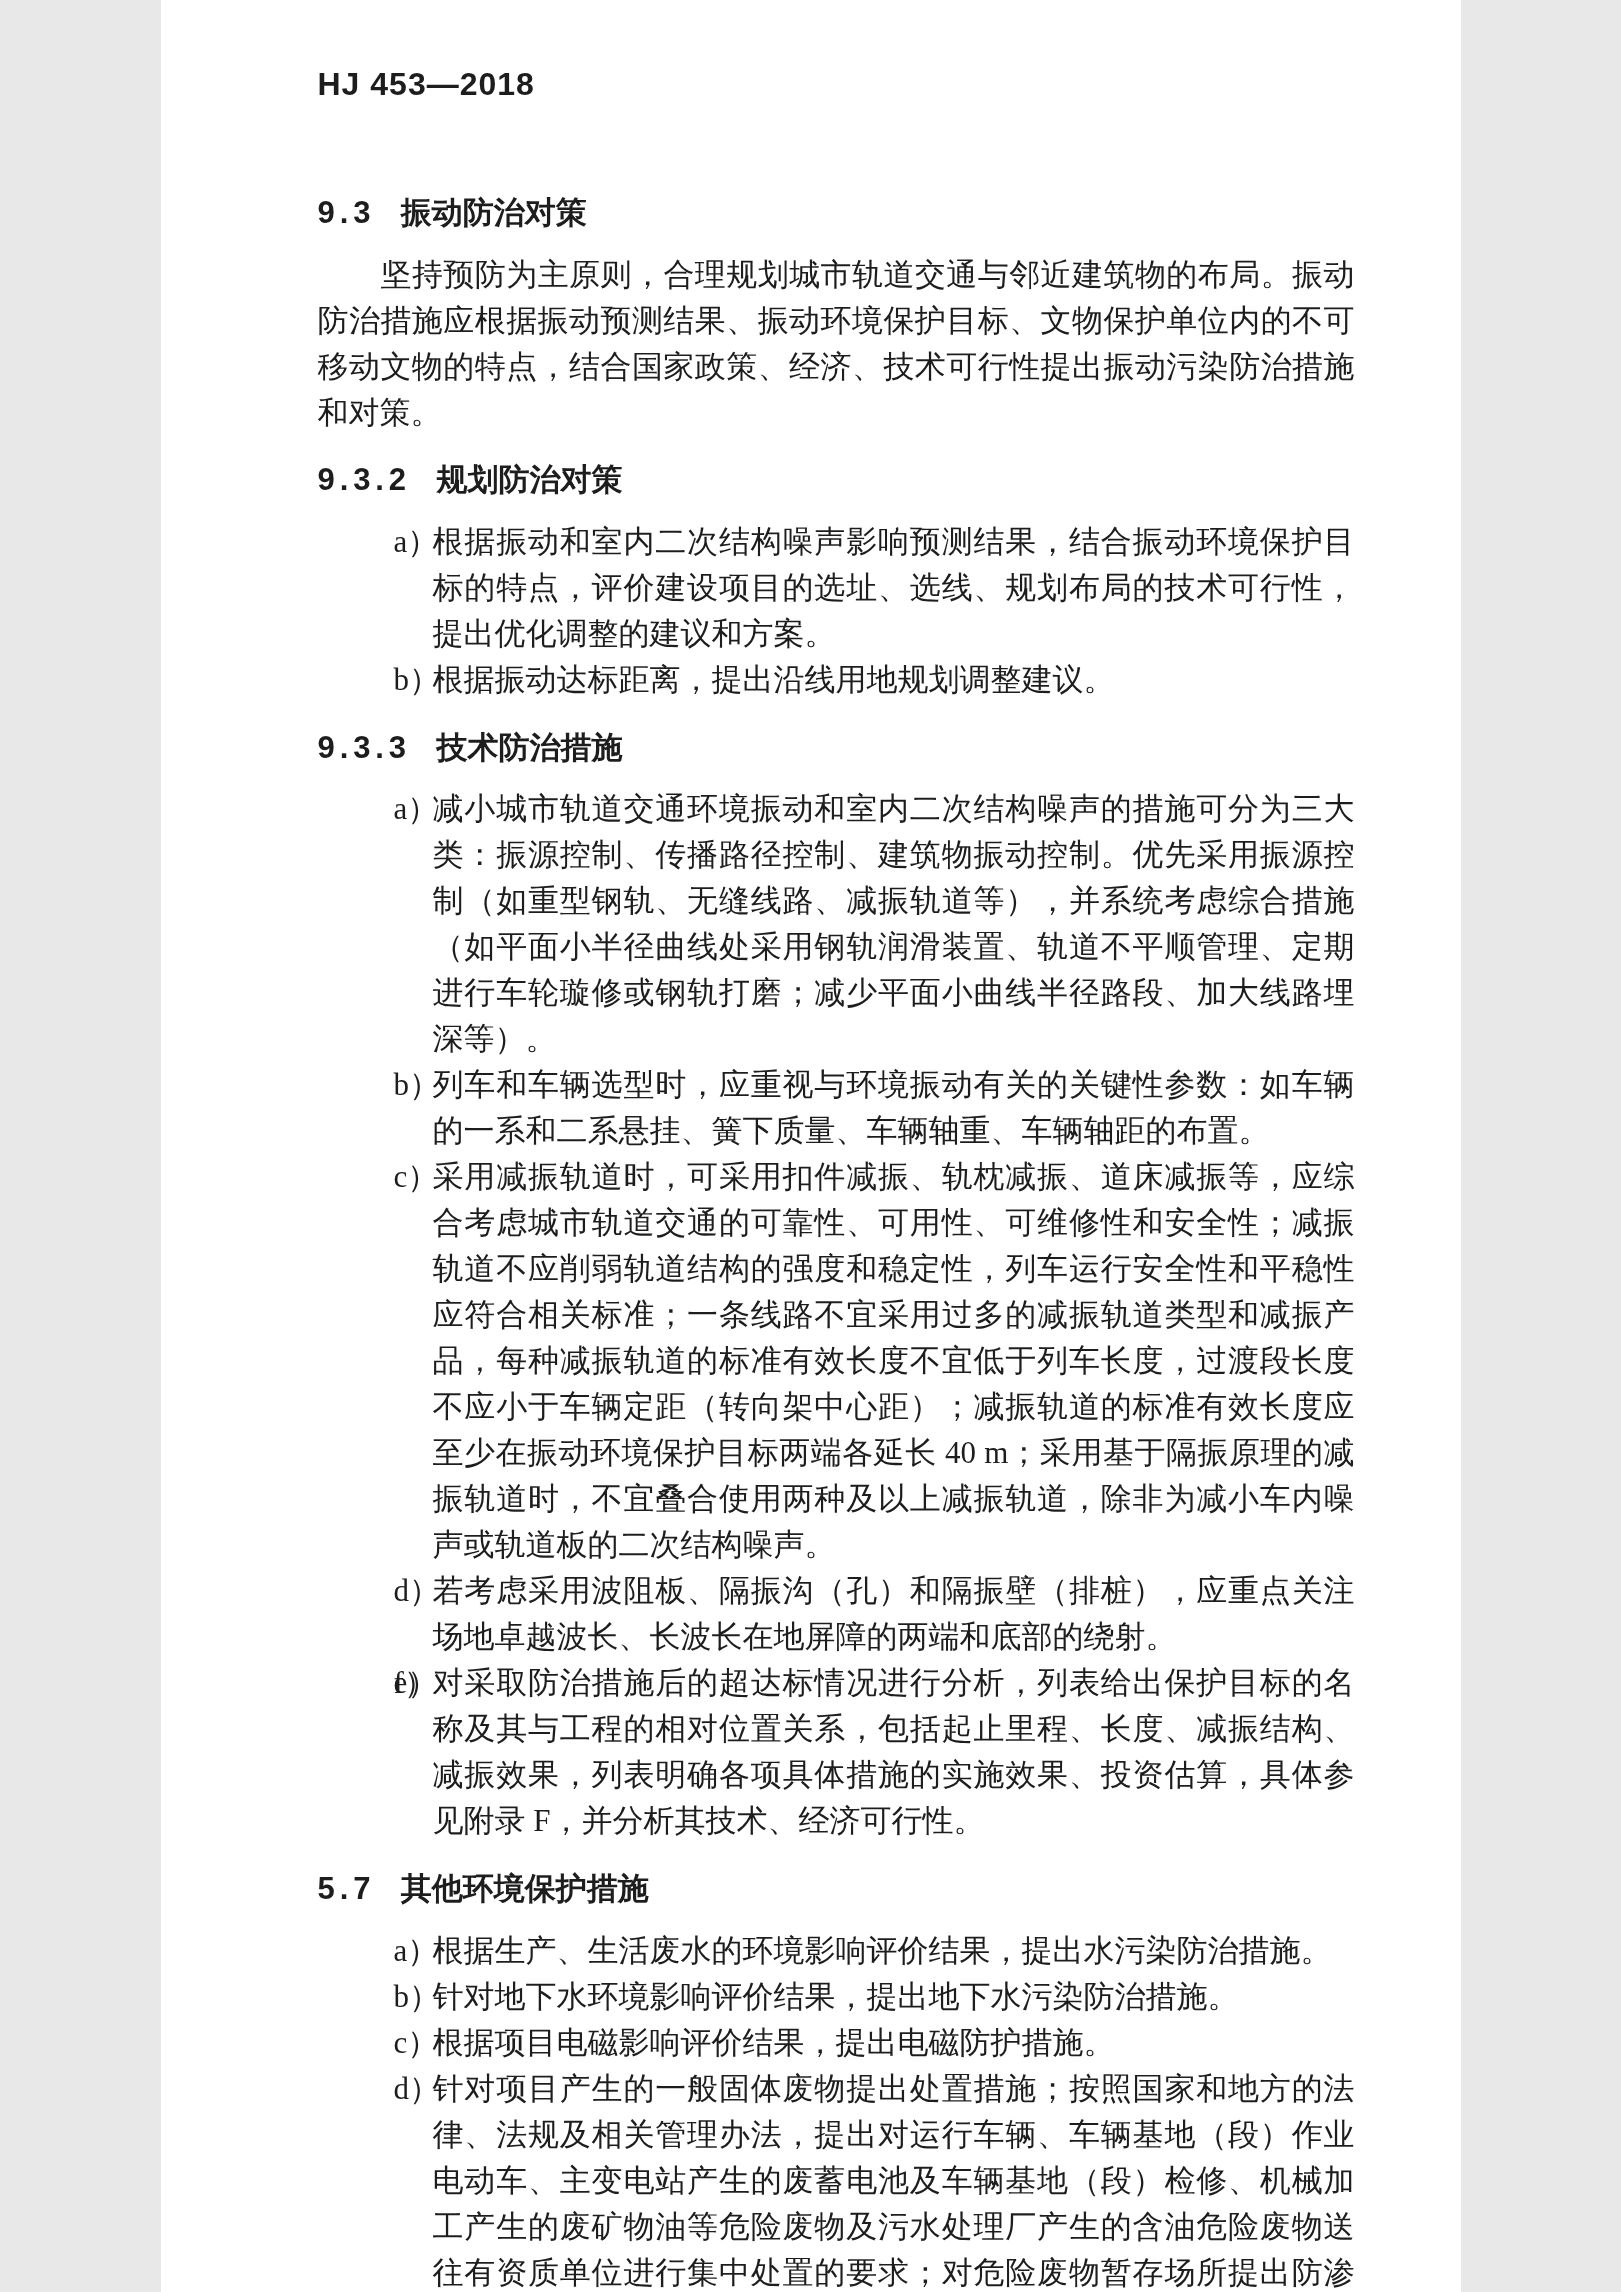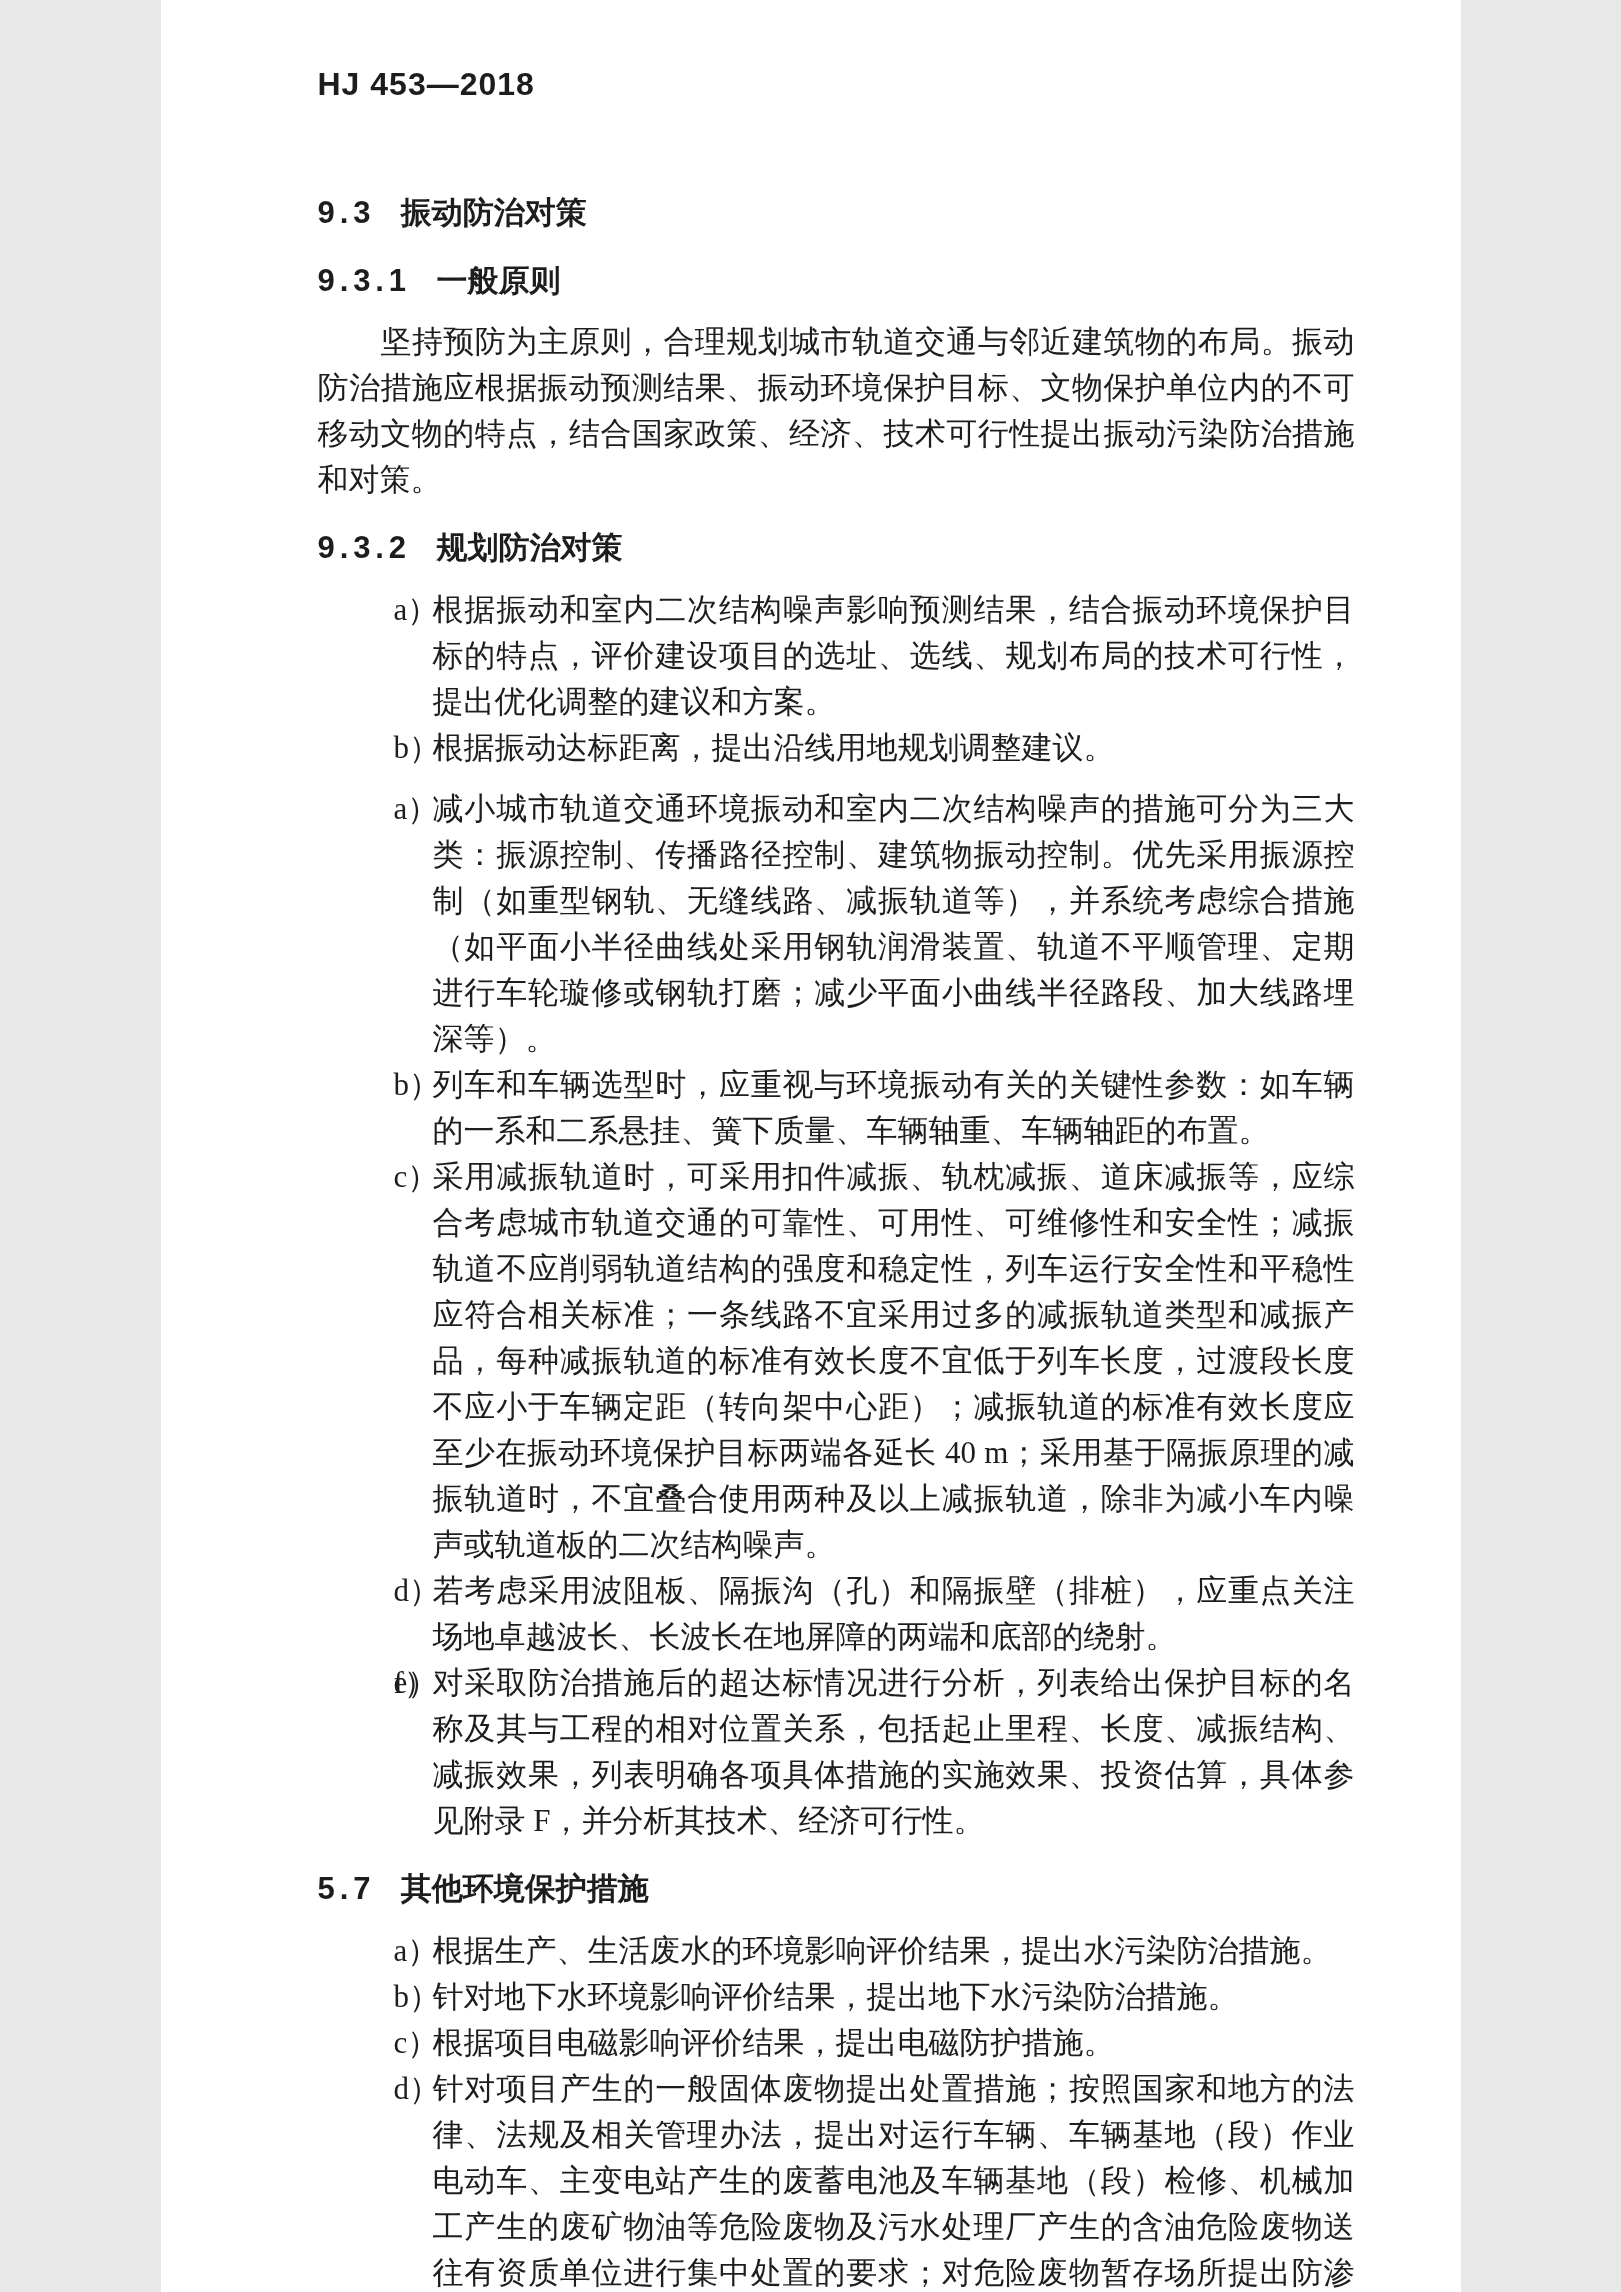--- a/index.html
+++ b/index.html
@@ -53,39 +53,39 @@
 <body>
 
 <div class="page">
 
   <div class="running-header">HJ 453—2018</div>
 
   <div class="h2">
     <span class="sec-num">9.3</span><span>振动防治对策</span>
   </div>
 
-  <div class="h3">
-    <span class="sec-num">9.3.1</span><span>一般原则</span>
-  </div>
 
   <p class="para">坚持预防为主原则，合理规划城市轨道交通与邻近建筑物的布局。振动防治措施应根据振动预测结果、振动环境保护目标、文物保护单位内的不可移动文物的特点，结合国家政策、经济、技术可行性提出振动污染防治措施和对策。</p>
 
   <div class="h3">
     <span class="sec-num">9.3.2</span><span>规划防治对策</span>
   </div>
 
   <div class="list">
     <div class="li">
       <span class="mk">a）</span><span>根据振动和室内二次结构噪声影响预测结果，结合振动环境保护目标的特点，评价建设项目的选址、选线、规划布局的技术可行性，提出优化调整的建议和方案。</span>
     </div>
     <div class="li">
       <span class="mk">b）</span><span>根据振动达标距离，提出沿线用地规划调整建议。</span>
     </div>
   </div>
 
+  <div class="h3">
+    <span class="sec-num">9.3.3</span><span>技术防治措施</span>
+  </div>
 
   <div class="list">
     <div class="li">
       <span class="mk">a）</span><span>减小城市轨道交通环境振动和室内二次结构噪声的措施可分为三大类：振源控制、传播路径控制、建筑物振动控制。优先采用振源控制（如重型钢轨、无缝线路、减振轨道等），并系统考虑综合措施（如平面小半径曲线处采用钢轨润滑装置、轨道不平顺管理、定期进行车轮璇修或钢轨打磨；减少平面小曲线半径路段、加大线路埋深等）。</span>
     </div>
     <div class="li">
       <span class="mk">b）</span><span>列车和车辆选型时，应重视与环境振动有关的关键性参数：如车辆的一系和二系悬挂、簧下质量、车辆轴重、车辆轴距的布置。</span>
     </div>
     <div class="li">
       <span class="mk">c）</span><span>采用减振轨道时，可采用扣件减振、轨枕减振、道床减振等，应综合考虑城市轨道交通的可靠性、可用性、可维修性和安全性；减振轨道不应削弱轨道结构的强度和稳定性，列车运行安全性和平稳性应符合相关标准；一条线路不宜采用过多的减振轨道类型和减振产品，每种减振轨道的标准有效长度不宜低于列车长度，过渡段长度不应小于车辆定距（转向架中心距）；减振轨道的标准有效长度应至少在振动环境保护目标两端各延长 40 m；采用基于隔振原理的减振轨道时，不宜叠合使用两种及以上减振轨道，除非为减小车内噪声或轨道板的二次结构噪声。</span>

